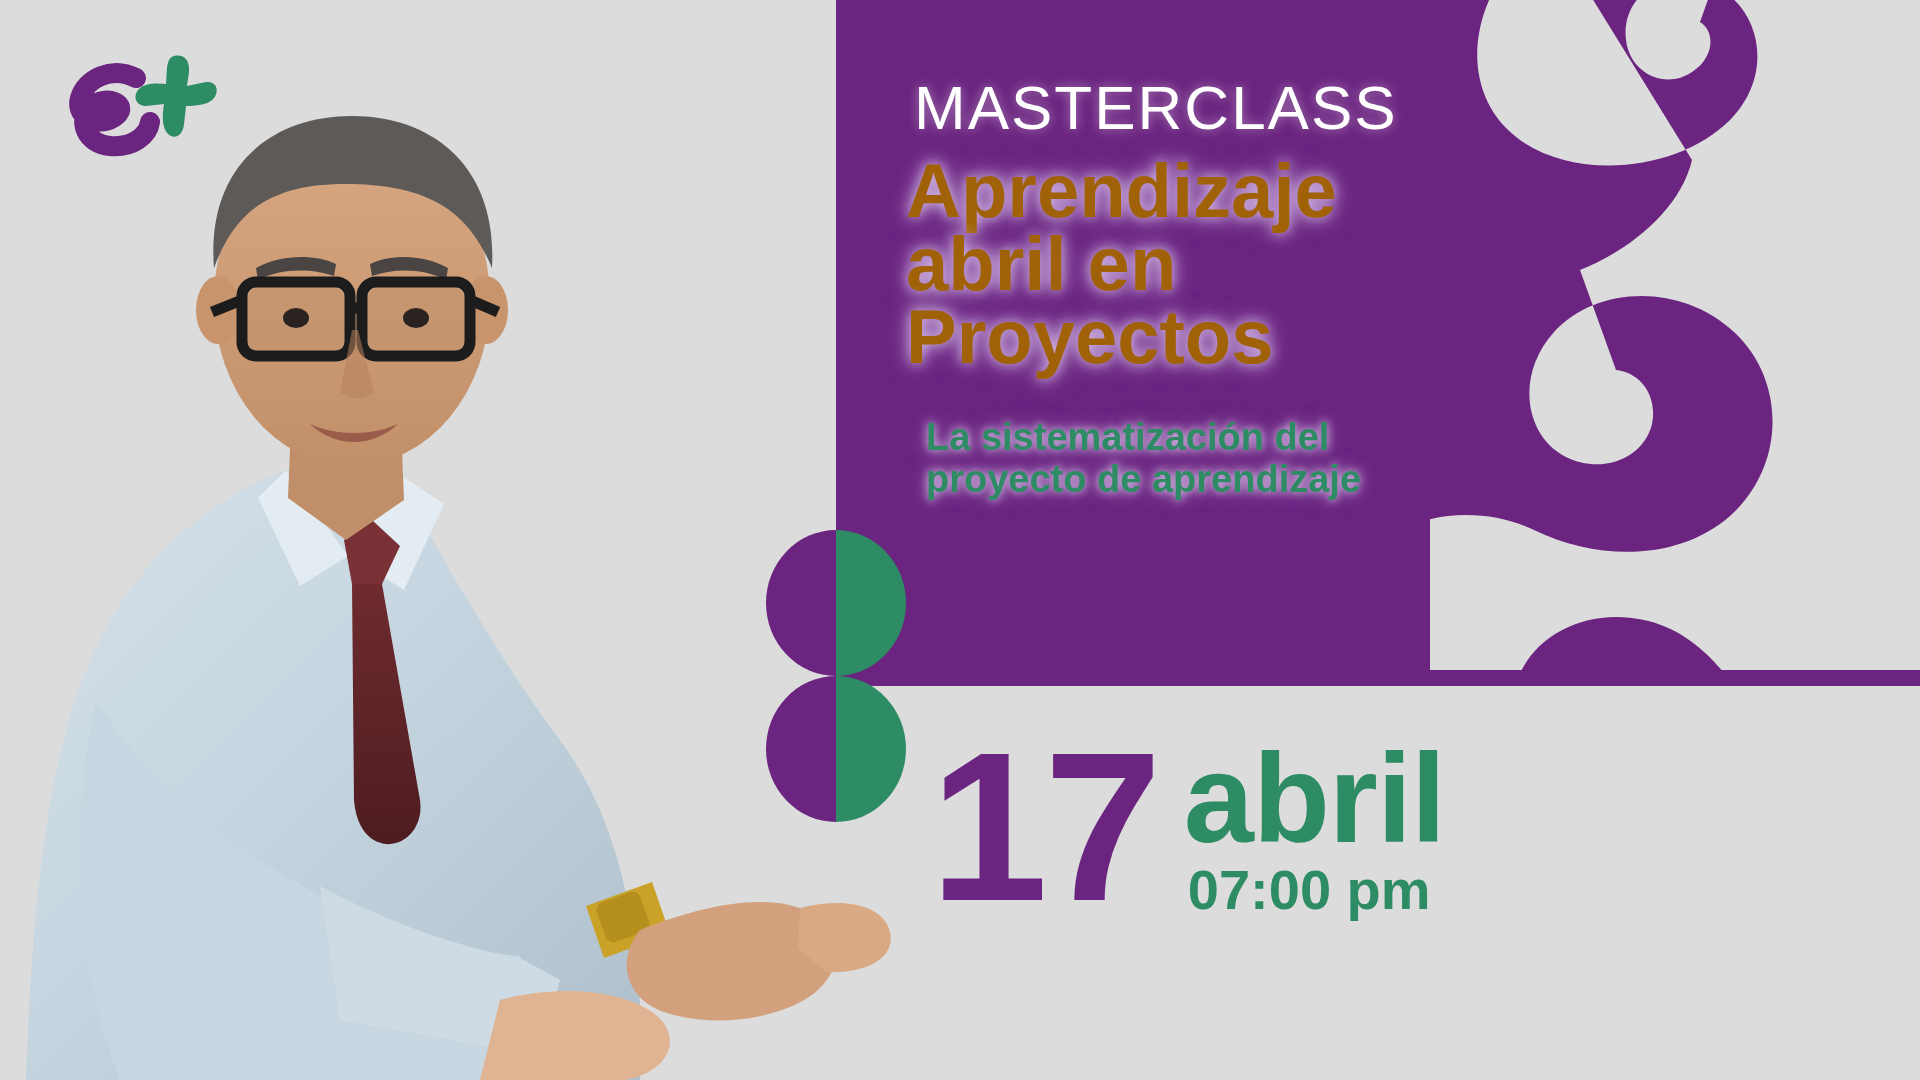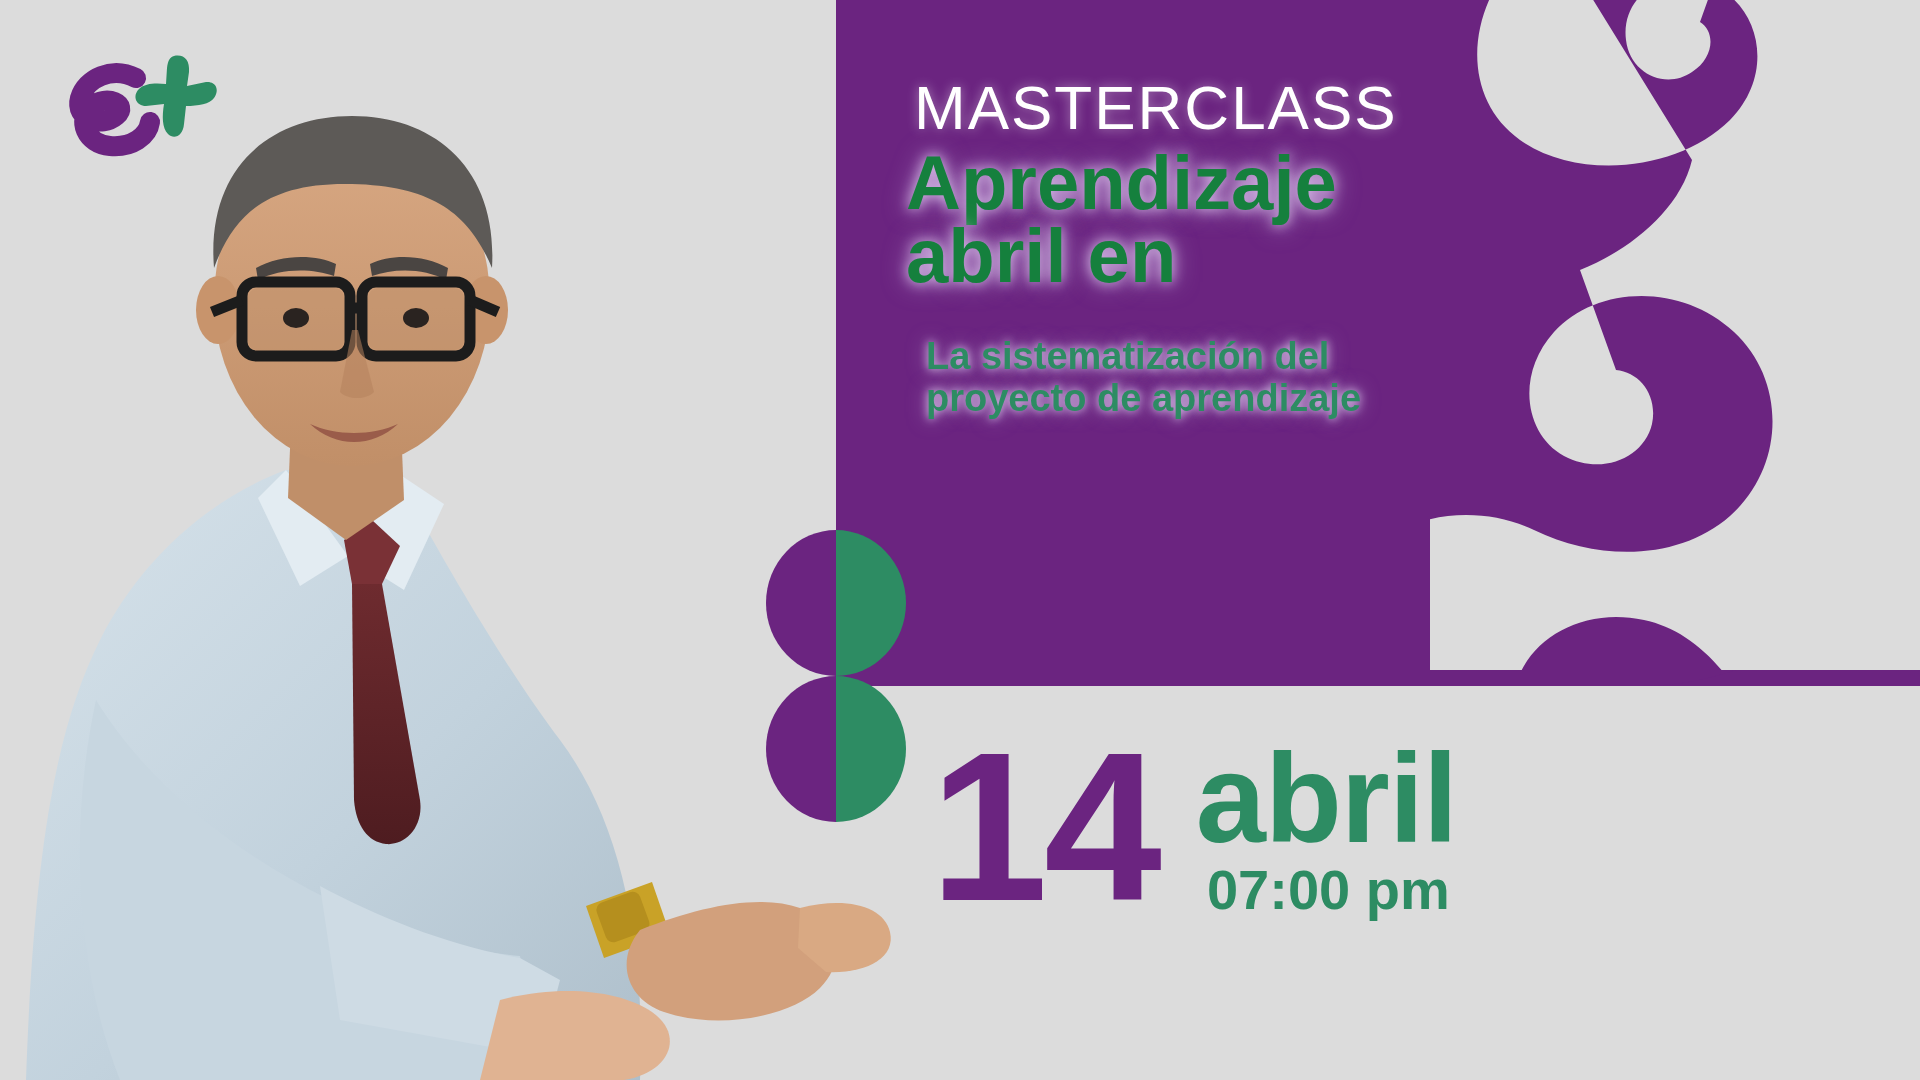--- a/index.html
+++ b/index.html
@@ -101,22 +101,22 @@
     letter-spacing:2px;
     color:#ffffff;
     font-weight:400;
     margin:0 0 4px 14px;
     text-shadow:0 0 12px rgba(255,255,255,0.45);
   }
   .headline{
     font-size:76px;
     line-height:0.96;
     font-weight:bold;
-    color:#15803d;
-    margin:8px 0 0 6px;
+    color:#a16207;
+    margin:16px 0 0 6px;
     text-shadow:0 0 14px rgba(240,225,255,0.85),
                 0 0 26px rgba(230,210,255,0.55);
   }
   .headline div{display:block;}
 
   .subhead{
     margin:42px 0 0 26px;
     font-size:38px;
     line-height:1.12;
     font-weight:bold;
@@ -137,23 +137,22 @@
   .day-number{
     font-size:212px;
     line-height:0.82;
     font-weight:bold;
     color:#6b2480;
     letter-spacing:-4px;
     margin:0;
   }
   .date-right{
     display:block;
-    margin-left:38px;
+    margin-left:26px;
     padding-top:6px;
-    text-align:center;
   }
   .month{
     font-size:126px;
     line-height:0.84;
     font-weight:bold;
     color:#2d8c63;
     margin:0;
     letter-spacing:-1px;
   }
   .time{
@@ -343,28 +342,29 @@
                  C 128 12, 130 9, 134 8 Z"></path>
       </g>
     </svg>
   </div>
 
   <div class="text-block">
     <div class="kicker">MASTERCLASS</div>
     <div class="headline">
       <div>Aprendizaje</div>
       <div>abril en</div>
+      <div>Proyectos</div>
     </div>
     <div class="subhead">
       <div>La sistematización del</div>
       <div>proyecto de aprendizaje</div>
     </div>
   </div>
 
   <div class="date-block">
-    <div class="day-number">14</div>
+    <div class="day-number">17</div>
     <div class="date-right">
       <div class="month">abril</div>
       <div class="time">07:00 pm</div>
     </div>
   </div>
 
 </div>
 
 </body></html>

